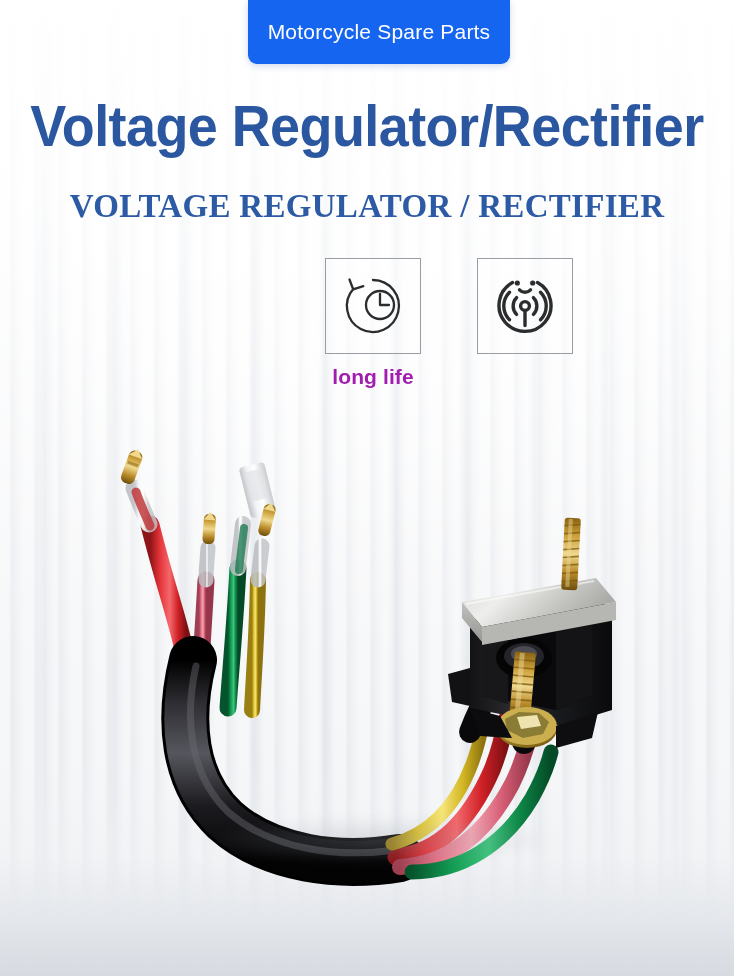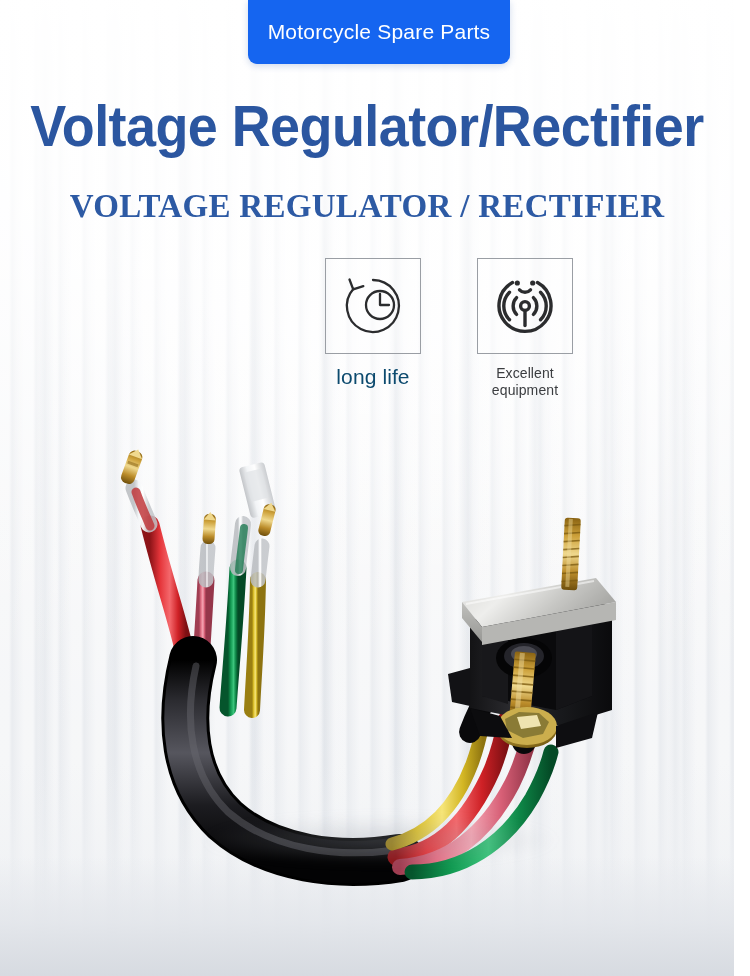--- a/index.html
+++ b/index.html
@@ -155,21 +155,22 @@
     margin-top: 11px;
     color: #3b3d40;
     font-family: "Liberation Sans Narrow", "Liberation Sans", sans-serif;
     font-size: 14px;
     line-height: 1.22;
     letter-spacing: 0.1px;
   }
   .feature-label.big {
     font-size: 21px;
     margin-top: 10px;
-    color: #0c4a6e;
+    color: #a21caf;
+    font-weight: bold;
   }
 
   
   .product {
     position: absolute;
     left: 0;
     top: 420px;
     width: 750px;
     height: 520px;
   }
@@ -226,24 +227,20 @@
           <circle cx="38.7" cy="8.0" r="2.6" fill="#2b2c2e" stroke="none"></circle>
           <path d="M25.5 14.8 A7.5 7.5 0 0 0 36.5 14.8"></path>
           <circle cx="31" cy="31" r="4.4"></circle>
           <path d="M31 35.4 L31 50.5"></path>
           <path d="M22.6 22.6 A11.9 11.9 0 0 0 22.6 39.4"></path>
           <path d="M39.4 22.6 A11.9 11.9 0 0 1 39.4 39.4"></path>
           <path d="M15.5 17.2 A19.5 19.5 0 0 0 15.5 44.8"></path>
           <path d="M46.5 17.2 A19.5 19.5 0 0 1 46.5 44.8"></path>
         </svg>
       </div>
-      <div class="feature-label">
-        <span>Excellent</span><br>
-        <span>equipment</span>
-      </div>
     </div>
 
   </div>
 
   <div class="product">
     <div class="prod-shadow"></div>
 
     <svg width="750" height="520" viewBox="0 0 750 520">
       <defs>
         <linearGradient id="gRed" x1="0" y1="0" x2="1" y2="0">

